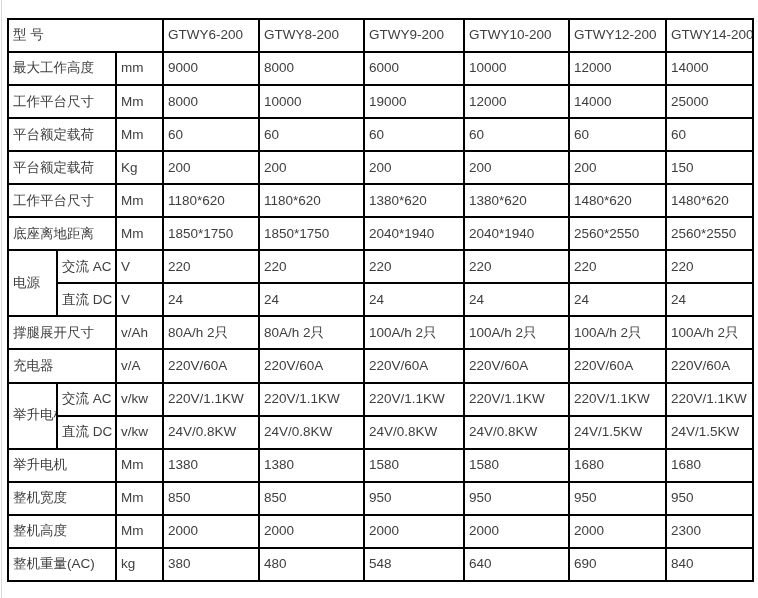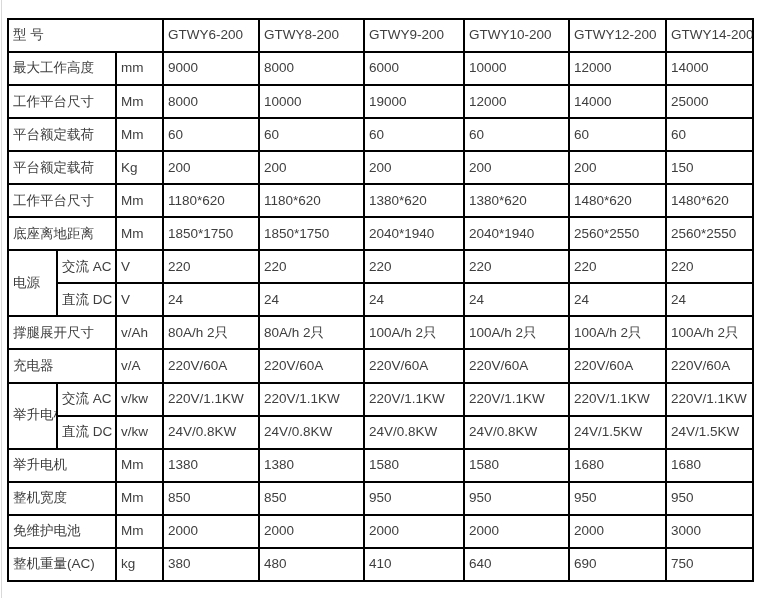--- a/index.html
+++ b/index.html
@@ -205,33 +205,33 @@
         <td colspan="2">整机宽度</td>
         <td>Mm</td>
         <td>850</td>
         <td>850</td>
         <td>950</td>
         <td>950</td>
         <td>950</td>
         <td>950</td>
       </tr>
       <tr>
-        <td colspan="2">免维护电池</td>
-        <td>Mm</td>
-        <td>2000</td>
-        <td>2000</td>
-        <td>2000</td>
-        <td>2000</td>
-        <td>2000</td>
-        <td>3000</td>
+        <td colspan="2">整机高度</td>
+        <td>Mm</td>
+        <td>2000</td>
+        <td>2000</td>
+        <td>2000</td>
+        <td>2000</td>
+        <td>2000</td>
+        <td>2300</td>
       </tr>
       <tr>
         <td colspan="2">整机重量(AC)</td>
         <td>kg</td>
         <td>380</td>
         <td>480</td>
-        <td>410</td>
+        <td>548</td>
         <td>640</td>
         <td>690</td>
-        <td>750</td>
+        <td>840</td>
       </tr>
     </tbody>
   </table>
 
 </body></html>

